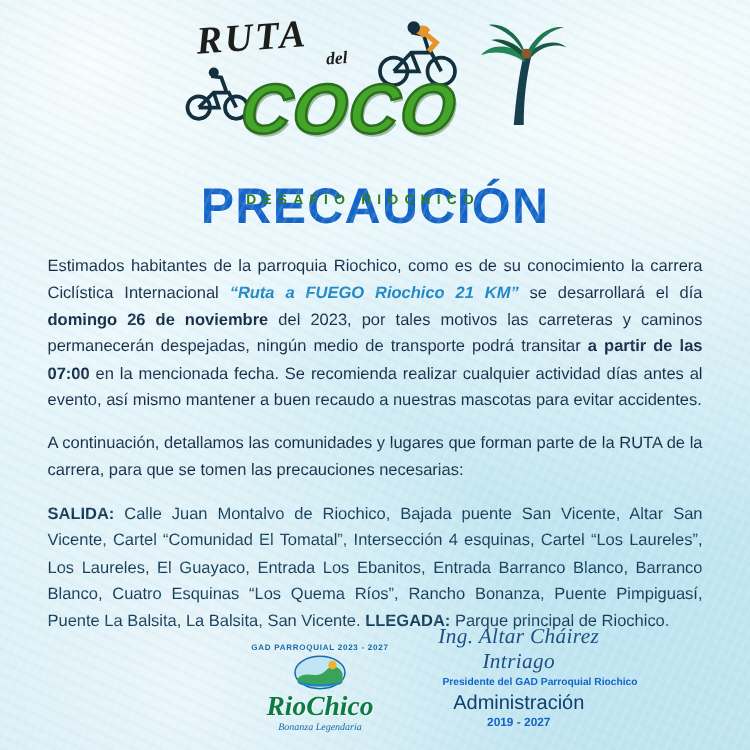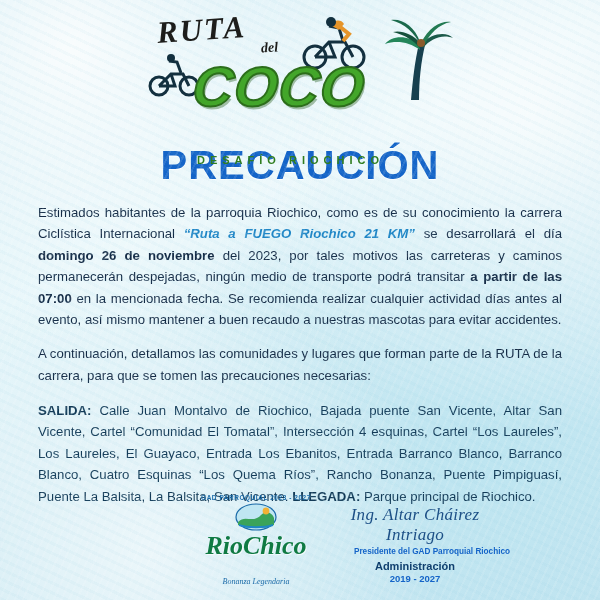--- a/index.html
+++ b/index.html
@@ -179,31 +179,31 @@
   .rc-emblem {
     width: 46px;
     height: 30px;
     margin: 0 auto 1px auto;
     position: relative;
   }
   .rc-name {
     font-family: "Liberation Serif", serif;
     font-style: italic;
     font-weight: bold;
-    font-size: 26px;
+    font-size: 22px;
     color: #0f7a43;
     line-height: 1;
     text-shadow: 1px 1px 0 rgba(255,255,255,0.7);
   }
   .rc-slogan {
     font-family: "Liberation Serif", serif;
     font-style: italic;
     font-size: 8px;
     color: #1a6aa8;
-    margin-top: 18px;
+    margin-top: 1px;
   }
   .signature-block {
     position: absolute;
     left: 320px;
     bottom: 8px;
     width: 190px;
     text-align: center;
   }
   .sig-name {
     font-family: "Liberation Serif", serif;
@@ -213,22 +213,22 @@
     letter-spacing: 0.3px;
   }
   .sig-role {
     font-size: 8.2px;
     font-weight: bold;
     color: #1464c8;
     margin-top: 2px;
     text-align: right;
   }
   .sig-admin {
-    font-size: 11px;
-    font-weight: bold;
+    font-size: 16px;
+    font-weight: normal;
     color: #0f3f6e;
     margin-top: 4px;
   }
   .sig-years {
     font-size: 9.5px;
     font-weight: bold;
     color: #1464c8;
     margin-top: 1px;
   }
 </style>

